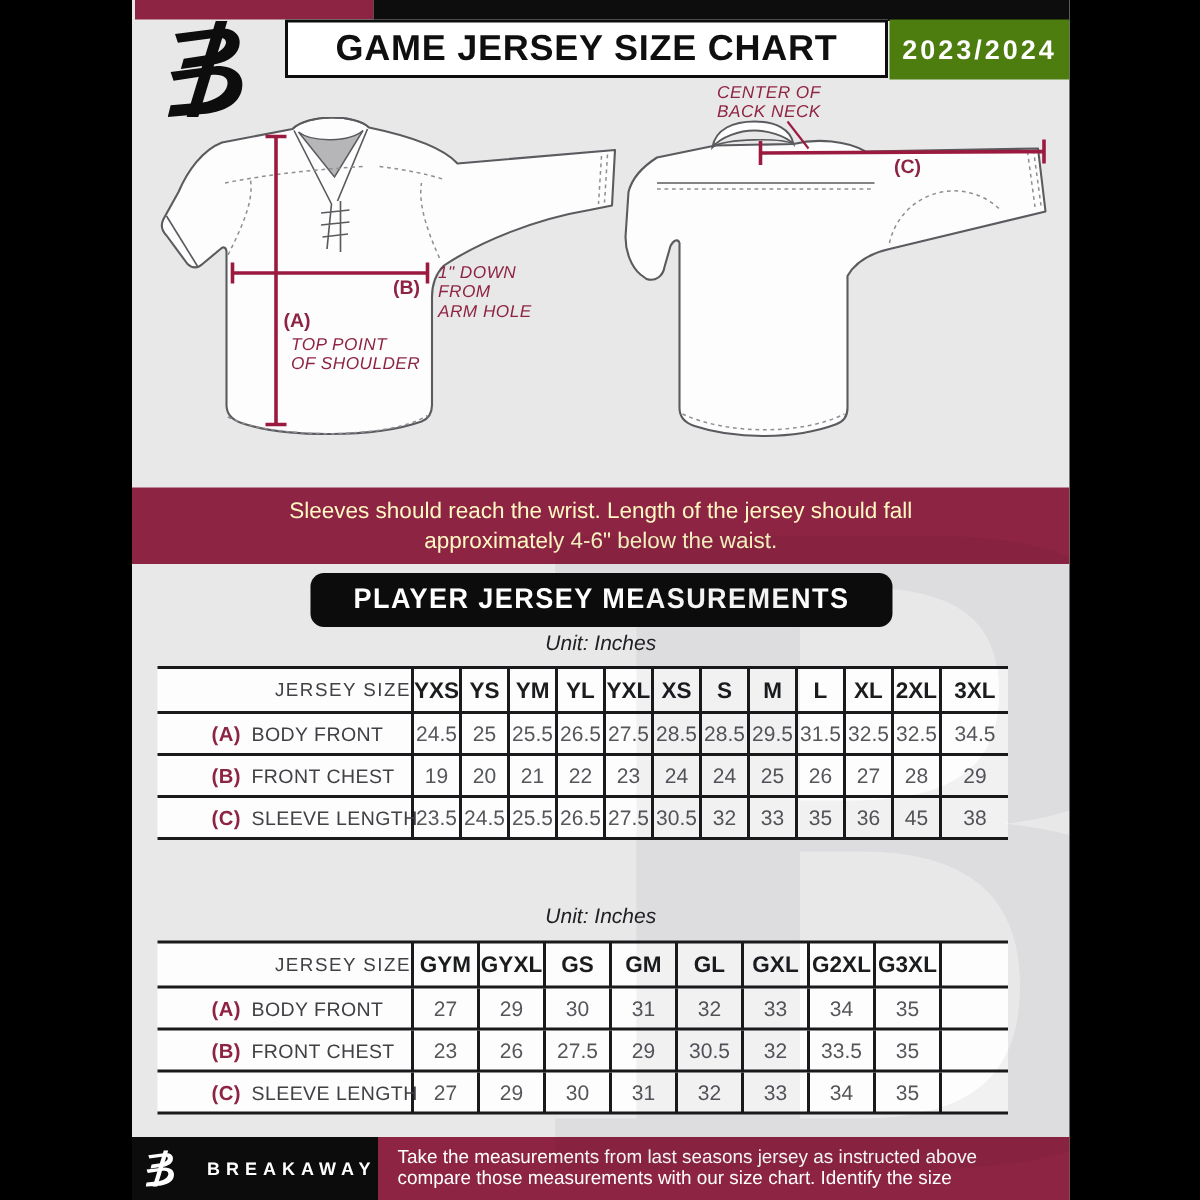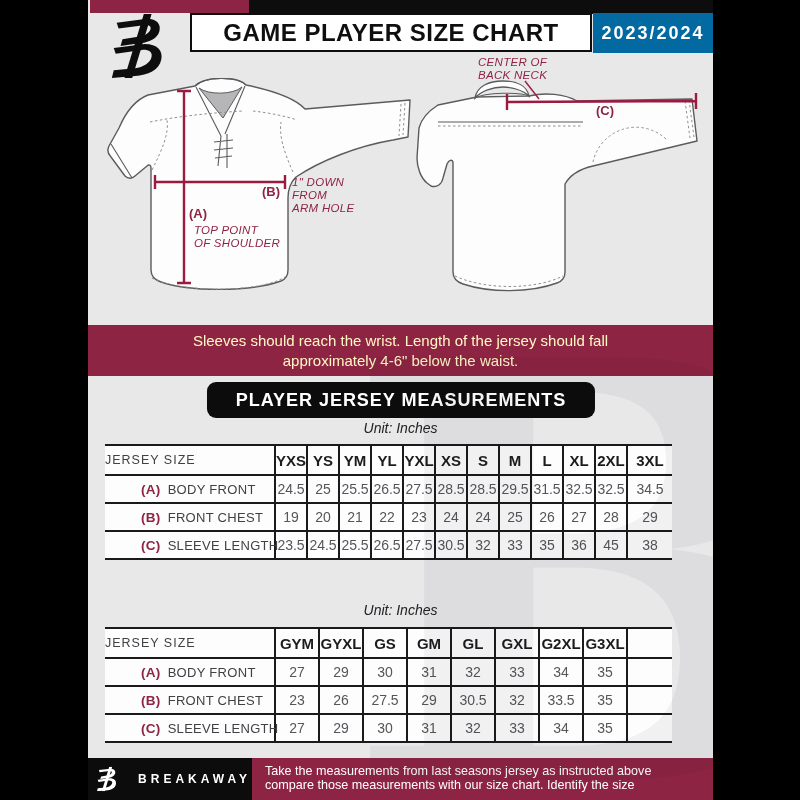--- a/index.html
+++ b/index.html
@@ -7,21 +7,21 @@
        font-family:"Liberation Sans",sans-serif;}
   .abs{position:absolute}
   .page{position:absolute;left:88px;top:0;width:625px;height:800px;background:#e8e8e9;overflow:hidden}
 
   
   .header-band{left:161px;top:0;width:464px;height:14px;background:#0d0d0d;z-index:2}
   .brand-strip{left:2px;top:0;width:159px;height:13px;background:#8e2443;z-index:2}
   .title-bar{left:102px;top:13px;width:398px;height:35px;background:#fff;border:2px solid #0d0d0d;
      display:flex;align-items:center;justify-content:center;z-index:3}
   .title-bar span{font-weight:bold;font-size:24px;letter-spacing:.5px;color:#0f0f10}
-  .season-box{left:505px;top:13px;width:120px;height:40px;background:#0369a1;color:#fff;z-index:3;
+  .season-box{left:505px;top:13px;width:120px;height:40px;background:#4d7c0f;color:#fff;z-index:3;
      display:flex;align-items:center;justify-content:center;font-weight:bold;font-size:18px;letter-spacing:2px}
   .logo{left:22px;top:14px;width:56px;height:64px;color:#0d0d0d;z-index:3}
 
   
   .front-svg{left:7px;top:78px;z-index:1}
   .back-svg{left:327px;top:80px;z-index:1}
   .mlabel{font-weight:bold;font-size:13px;color:#8e2443;z-index:4}
   .mnote{font-style:italic;font-size:11.5px;line-height:13px;color:#8e2443;letter-spacing:.3px;z-index:4}
 
   
@@ -39,21 +39,21 @@
   
   .meas-table{position:absolute;left:17px;width:567px;border-collapse:collapse;table-layout:fixed;z-index:2;background:transparent}
   #player-table{top:444px}
   #goalie-table{top:627px}
   .meas-table tr{border-top:2px solid #1a1a1c}
   .meas-table tbody tr:last-child{border-bottom:2px solid #1a1a1c}
   .meas-table thead tr{height:30px}
   .meas-table tbody tr{height:28px}
   .meas-table th,.meas-table td{padding:0;background:#fdfdfd}
   .meas-table .v{border-left:2px solid #1a1a1c}
-  .size-label{font-weight:normal;font-size:12.5px;color:#404145;letter-spacing:1px;text-align:left}
+  .size-label{font-weight:normal;font-size:12.5px;color:#404145;letter-spacing:1px;text-align:right}
   th.size{font-size:15px;font-weight:bold;color:#1b1c1e;text-align:center}
   td.val{font-size:14px;color:#55565a;text-align:center}
   td.rowlab{text-align:left;padding-left:36px;font-size:13px;color:#404145;letter-spacing:.3px;white-space:nowrap}
   .rk{color:#8e2443;font-weight:bold;font-size:13.5px;margin-right:7px}
 
   
   .watermark{left:255px;top:350px;font-family:"DejaVu Serif",serif;font-weight:bold;font-size:580px;
      line-height:.78;color:rgba(25,25,30,.05);z-index:5;pointer-events:none}
 
   
@@ -83,21 +83,21 @@
 </svg>
 
 <div class="page">
 
   <div class="abs brand-strip"></div>
   <div class="abs header-band"></div>
   <svg class="abs logo" viewBox="0 0 54 66">
       <use href="#bw-logo"></use>
     </svg>
   <div class="abs title-bar">
-    <span>GAME PLAYER SIZE CHART</span>
+    <span>GAME JERSEY SIZE CHART</span>
   </div>
   <div class="abs season-box">2023/2024</div>
 
   <svg class="abs front-svg" width="330" height="247" viewBox="0 0 330 247">
     <path class="outline" d="M100,8 L53,17 C40,22 30,36 24,50 L14,68 C12,72 13,76 16,79 L30,98 C33,101 37,101 40,98 L52,88 C54,86 56,87 56,90 L56,192 C56,198 60,202 66,204 C95,214 155,214 186,203 C191,201 193,197 193,192 L193,120 C193,112 196,104 201,99 C225,83 262,68 298,62 L313,59 L315,22 L210,31 C200,20 175,12 151,7 C142,-2 110,-2 100,8 Z"></path>
     <path class="thin" d="M100,8 C110,-2 142,-2 151,7"></path>
     <path fill="#b6b6b8" stroke="#5a5b5e" stroke-width="1" d="M104,10 C113,17 138,17 147,9 L128,40 Z"></path>
     <path class="thin" d="M101,9 L126,58 M150,8 L130,56"></path>
     <path class="thin" stroke="#77787b" d="M126,58 L123,88 M132,56 L132,90 M119,64 L138,62 M119,72 L138,70 M120,80 L137,78"></path>
     <path class="seam" d="M55,44 C85,38 115,35 148,33 M158,33 C175,35 190,38 202,42"></path>

